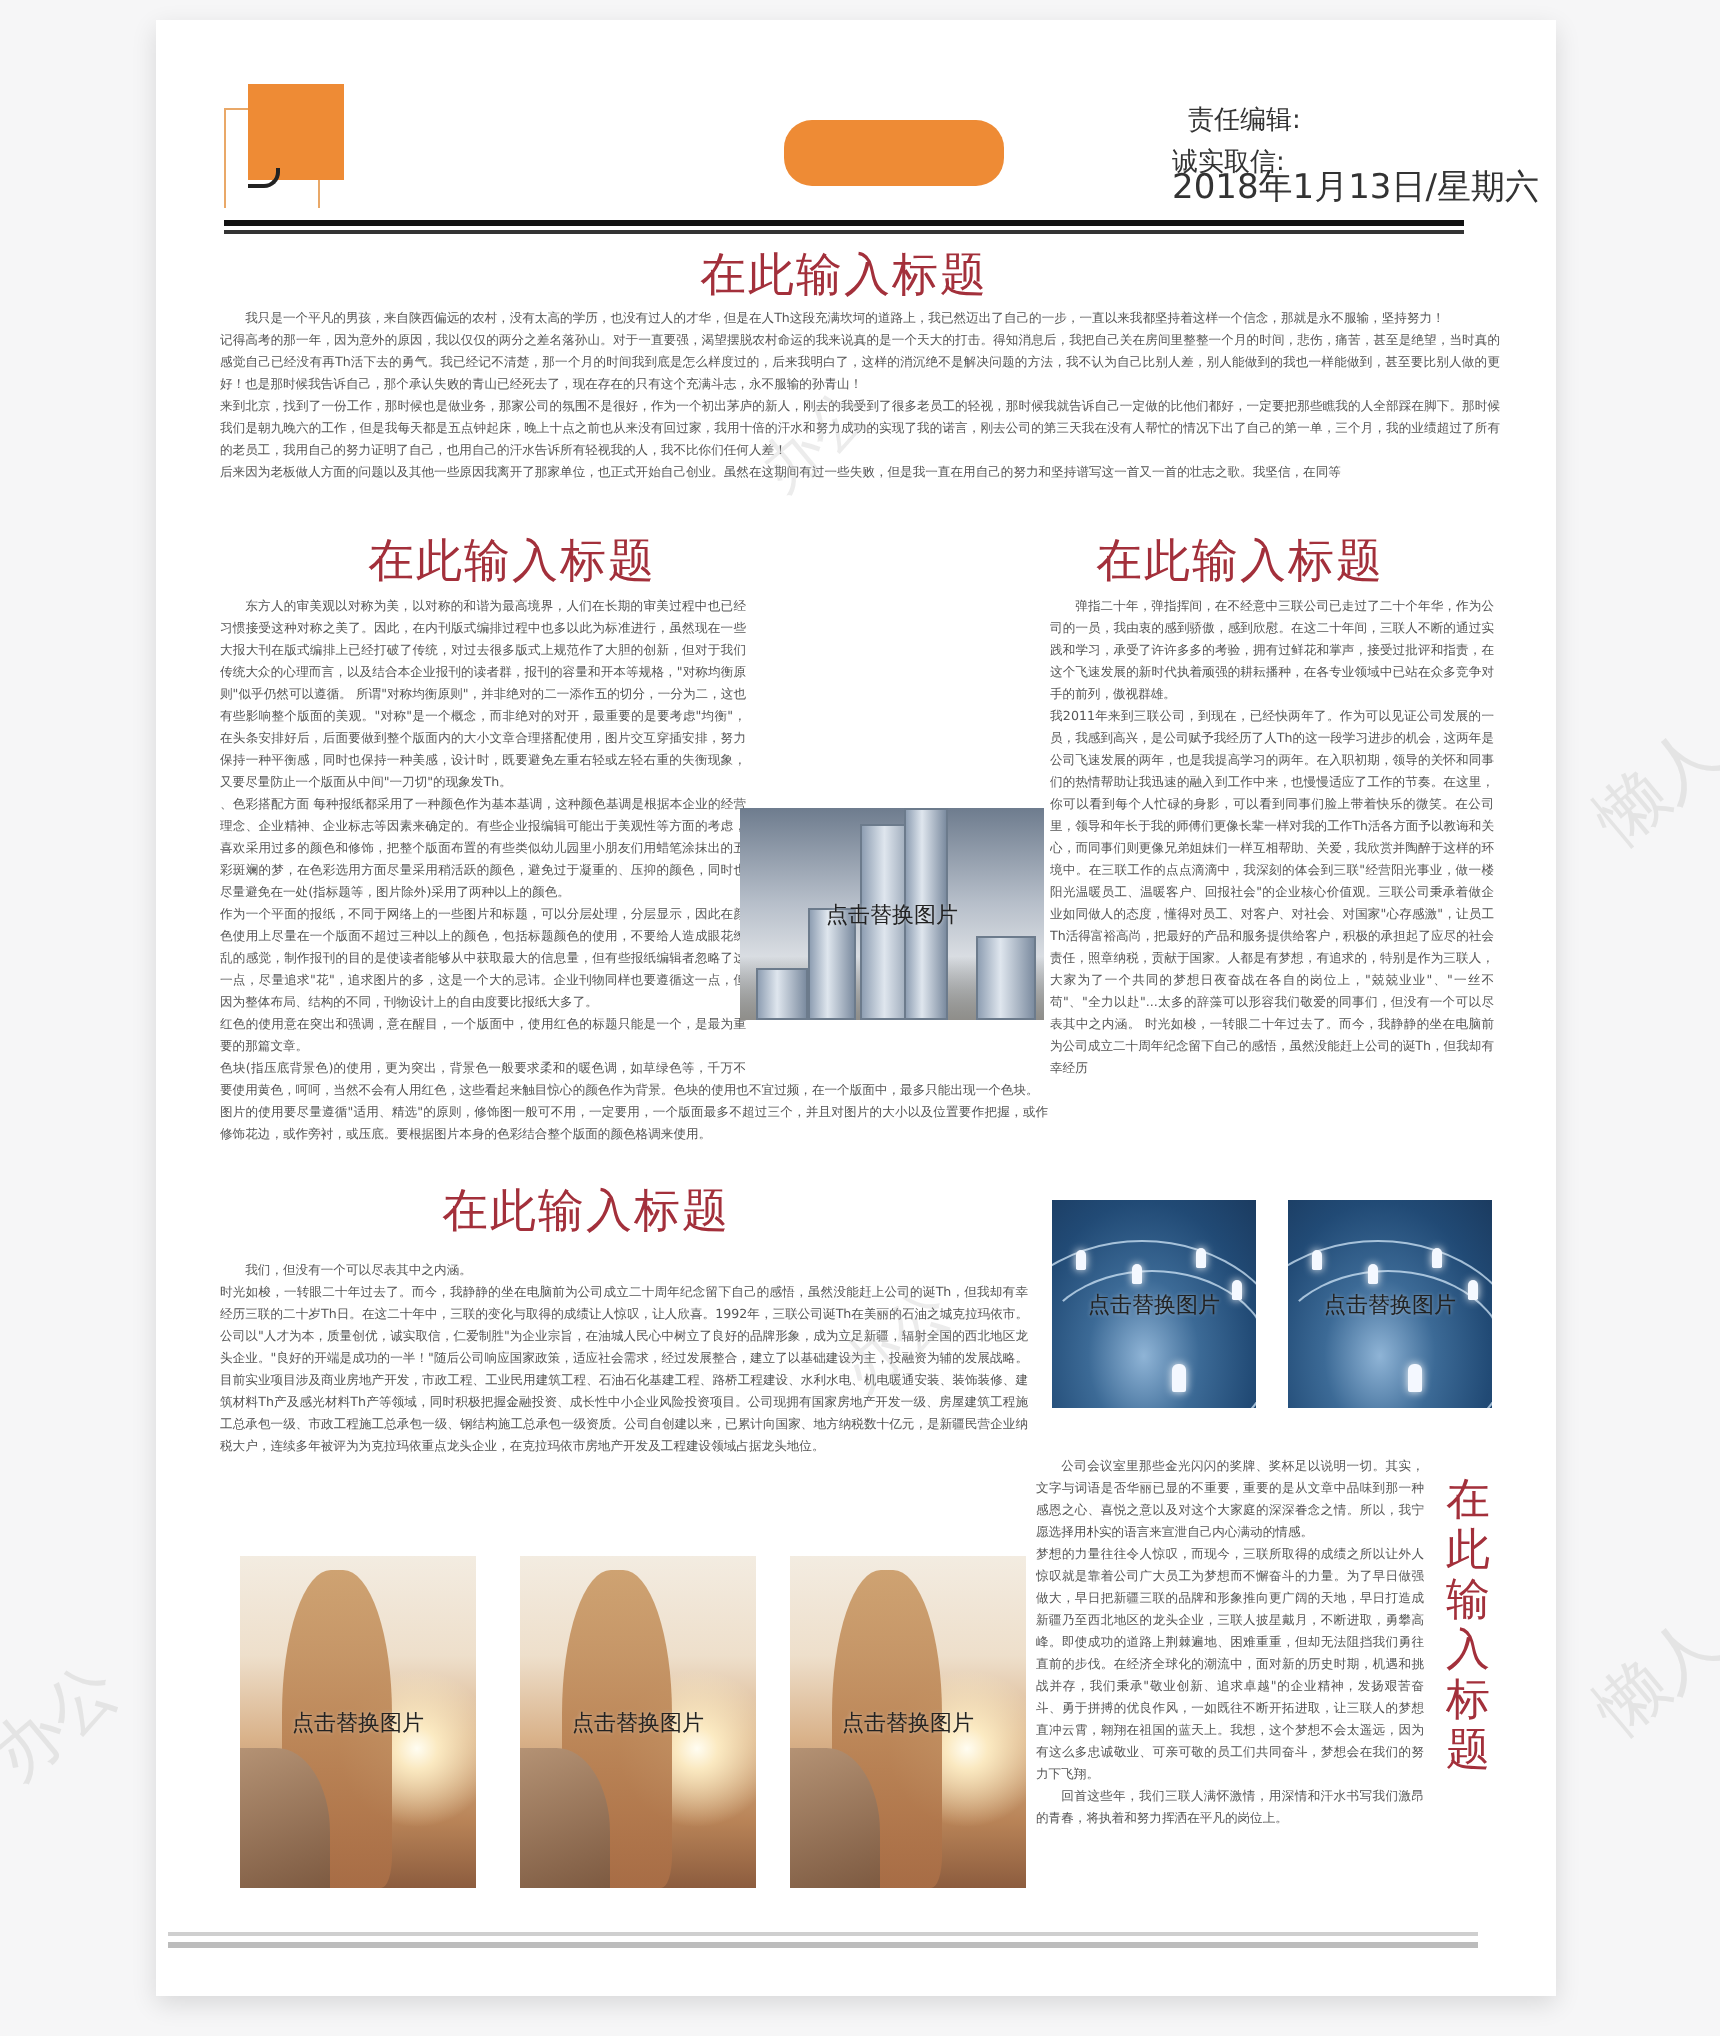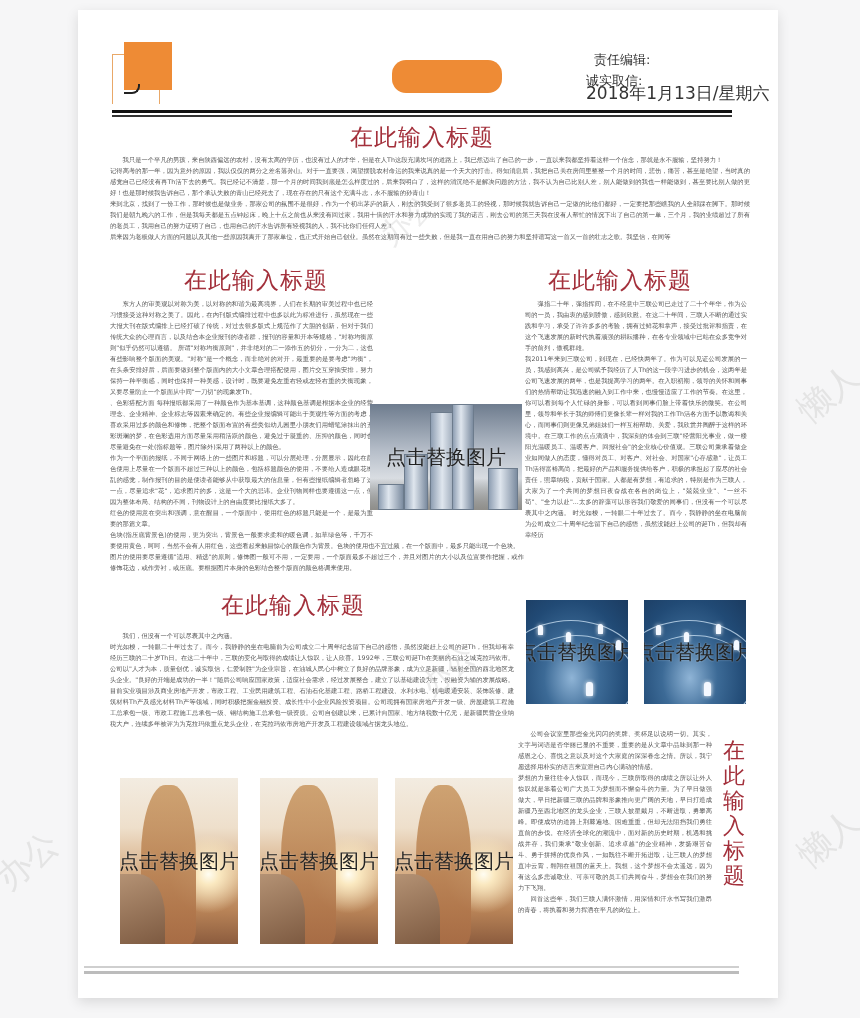--- a/index.html
+++ b/index.html
@@ -67,21 +67,21 @@
     text-align: justify; overflow: hidden;
   }
   .textblock p { margin: 0; }
   .textblock p.indent { text-indent: 2em; }
   
   .img {
     position: absolute; overflow: hidden;
     display: flex; align-items: center; justify-content: center;
   }
   .img .caption {
-    position: relative; z-index: 2; color: #222; font-size: 20px; white-space: nowrap;
+    position: relative; z-index: 2; color: #222; font-size: 11px; white-space: nowrap;
     text-shadow: 0 0 2px rgba(255,255,255,0.4);
   }
   .img-city {
     background:
       linear-gradient(180deg, rgba(255,255,255,0) 70%, #8f8e8a 100%),
       linear-gradient(180deg, #6e7c8e 0%, #b7bfca 45%, #d9dde2 70%, #aab0b6 100%);
   }
   .tower {
     position: absolute; background: linear-gradient(90deg,#8f9fb3,#dfe6ee 40%,#7c8ca0);
     border: 1px solid #6c7b8c;

